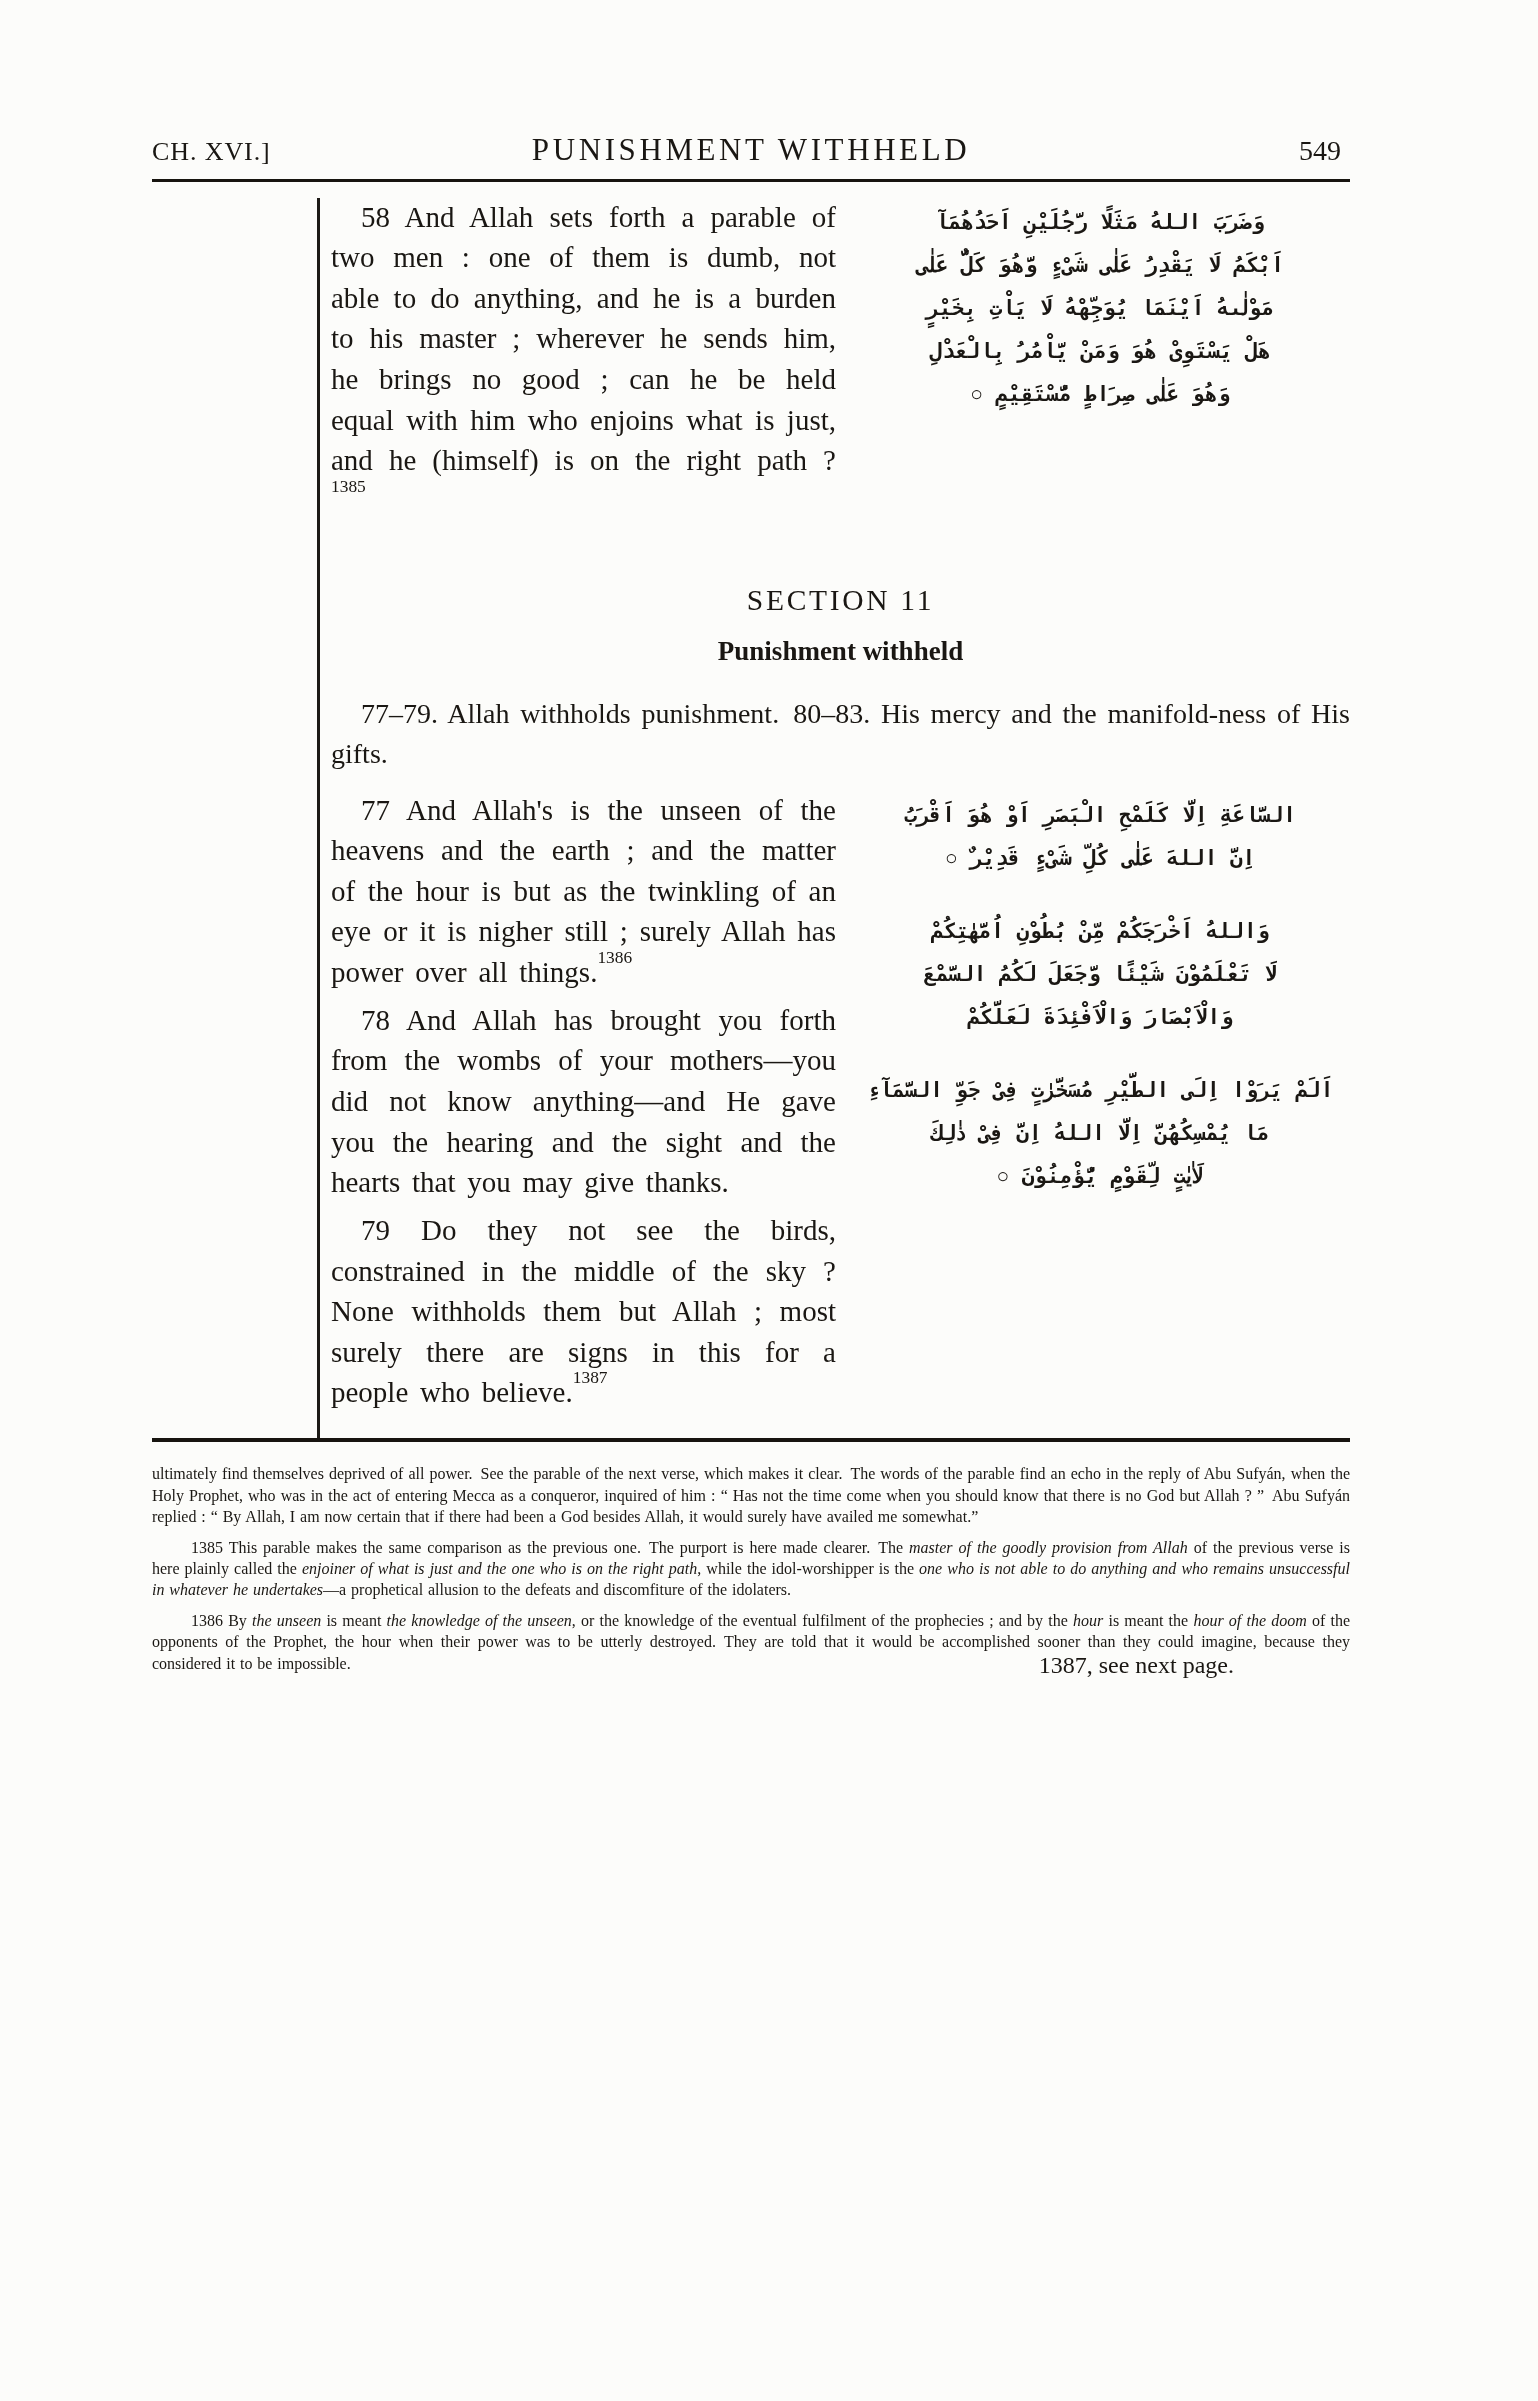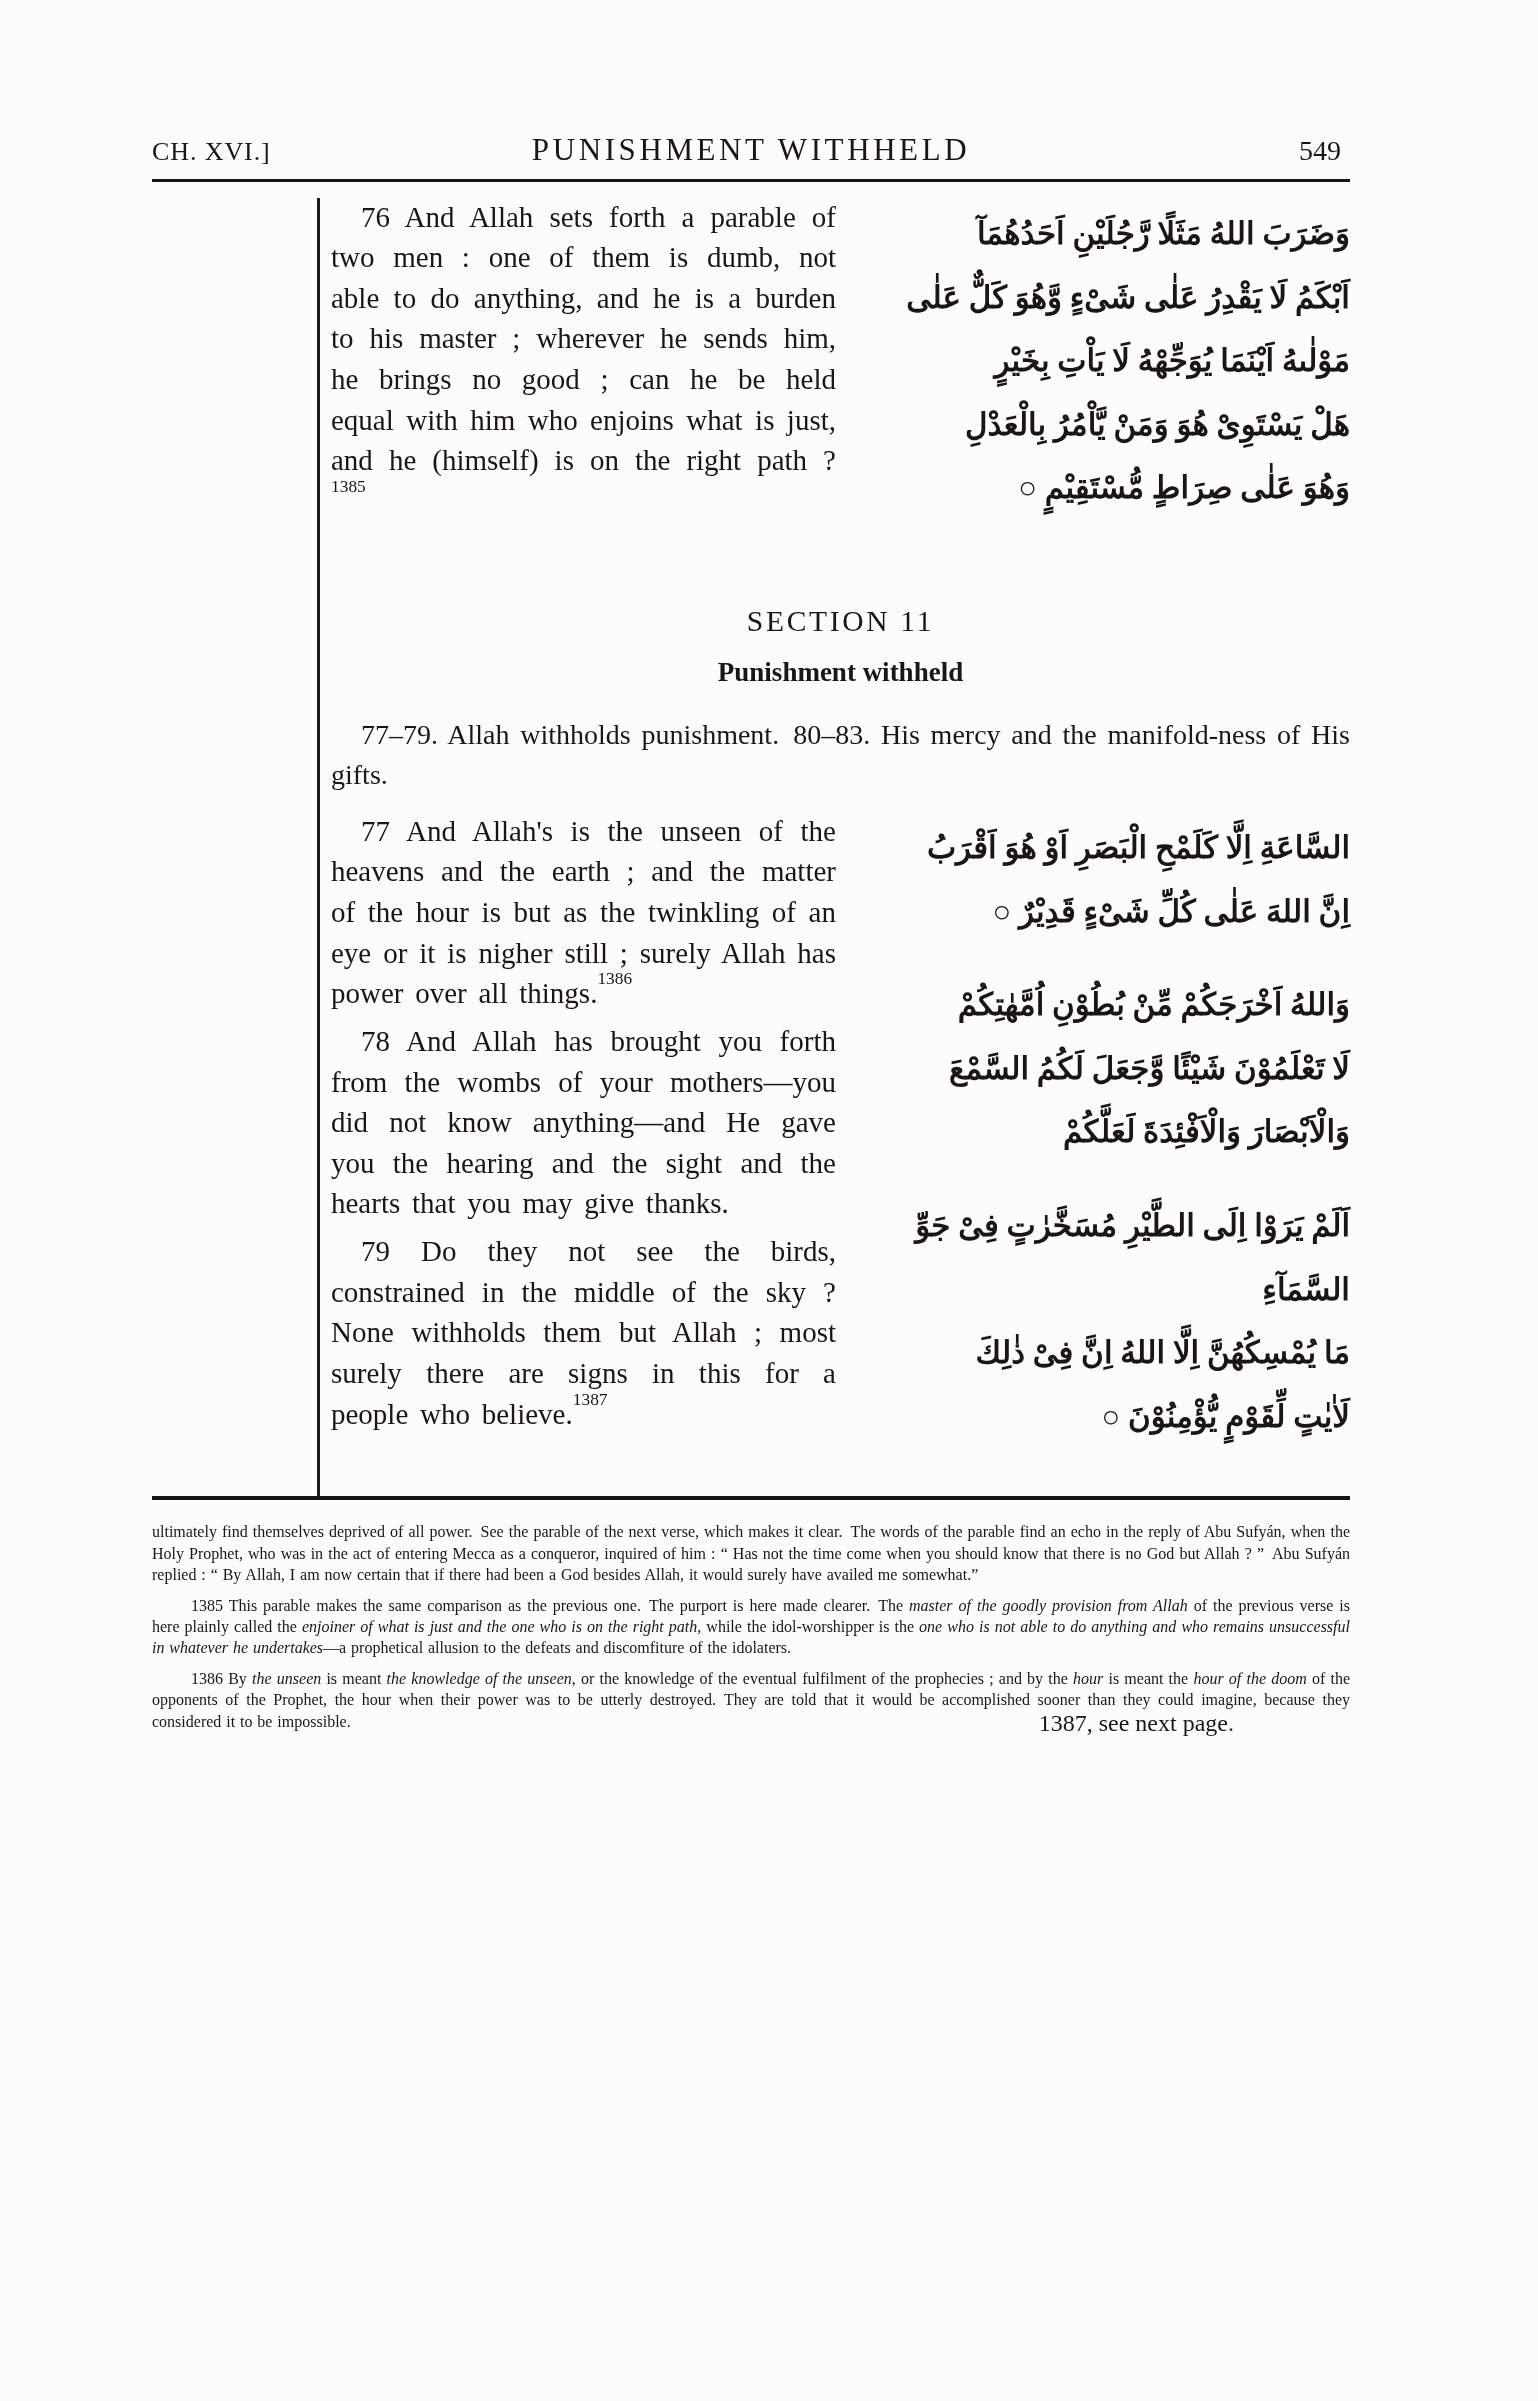--- a/index.html
+++ b/index.html
@@ -31,23 +31,23 @@
 
   .verse {
     font-size:29px; line-height:1.4; text-align:justify;
     text-indent:30px; word-spacing:4.5px; margin:0 0 7.2px 0;
   }
   .verse sup, .fnref {
     font-size:0.60em; position:relative; top:-0.48em; letter-spacing:0;
   }
 
   .ar-group {
-    direction:rtl; text-align:right;
-    font-family:Liberation Serif, serif;
-    font-weight:bold; font-size:31px;
+    direction:rtl; text-align:center;
+    font-family:Liberation Mono, monospace;
+    font-weight:bold; font-size:21px;
     margin:5.4px 0 30px 0;
   }
   .ar-line { line-height:2.05; }
 
   
   .section-label { text-align:center; font-size:29.5px; letter-spacing:2.7px; margin-top:55px; }
   .section-title { text-align:center; font-size:27px; font-weight:bold; margin-top:19.7px; }
   .summary {
     font-size:28px; line-height:1.42; text-align:justify;
     text-indent:30px; word-spacing:1.8px; margin:27px 0 0 0;
@@ -78,21 +78,21 @@
       <span class="hdr-title">PUNISHMENT WITHHELD</span>
       <span class="hdr-page">549</span>
     </div>
     <div class="hdr-rule"></div>
 
     <div class="main">
       <div class="vrule"></div>
 
       <div class="row">
         <div class="eng-col">
-          <p class="verse"><span>76 And Allah sets forth a parable of two men : one of them is dumb, not able to do anything, and he is a burden to his master ; wherever he sends him, he brings no good ; can he be held equal with him who enjoins what is just, and he (himself) is on the right path ?</span><sup>1385</sup></p>
+          <p class="verse"><span>58 And Allah sets forth a parable of two men : one of them is dumb, not able to do anything, and he is a burden to his master ; wherever he sends him, he brings no good ; can he be held equal with him who enjoins what is just, and he (himself) is on the right path ?</span><sup>1385</sup></p>
         </div>
         <div class="ar-col">
           <div class="ar-group" lang="ar" dir="rtl">
               <div class="ar-line">وَضَرَبَ اللهُ مَثَلًا رَّجُلَيْنِ اَحَدُهُمَآ</div>
               <div class="ar-line">اَبْكَمُ لَا يَقْدِرُ عَلٰى شَىْءٍ وَّهُوَ كَلٌّ عَلٰى</div>
               <div class="ar-line">مَوْلٰىهُ اَيْنَمَا يُوَجِّهْهُ لَا يَاْتِ بِخَيْرٍ</div>
               <div class="ar-line">هَلْ يَسْتَوِىْ هُوَ وَمَنْ يَّاْمُرُ بِالْعَدْلِ</div>
               <div class="ar-line">وَهُوَ عَلٰى صِرَاطٍ مُّسْتَقِيْمٍ ○</div>
             </div>
         </div>

